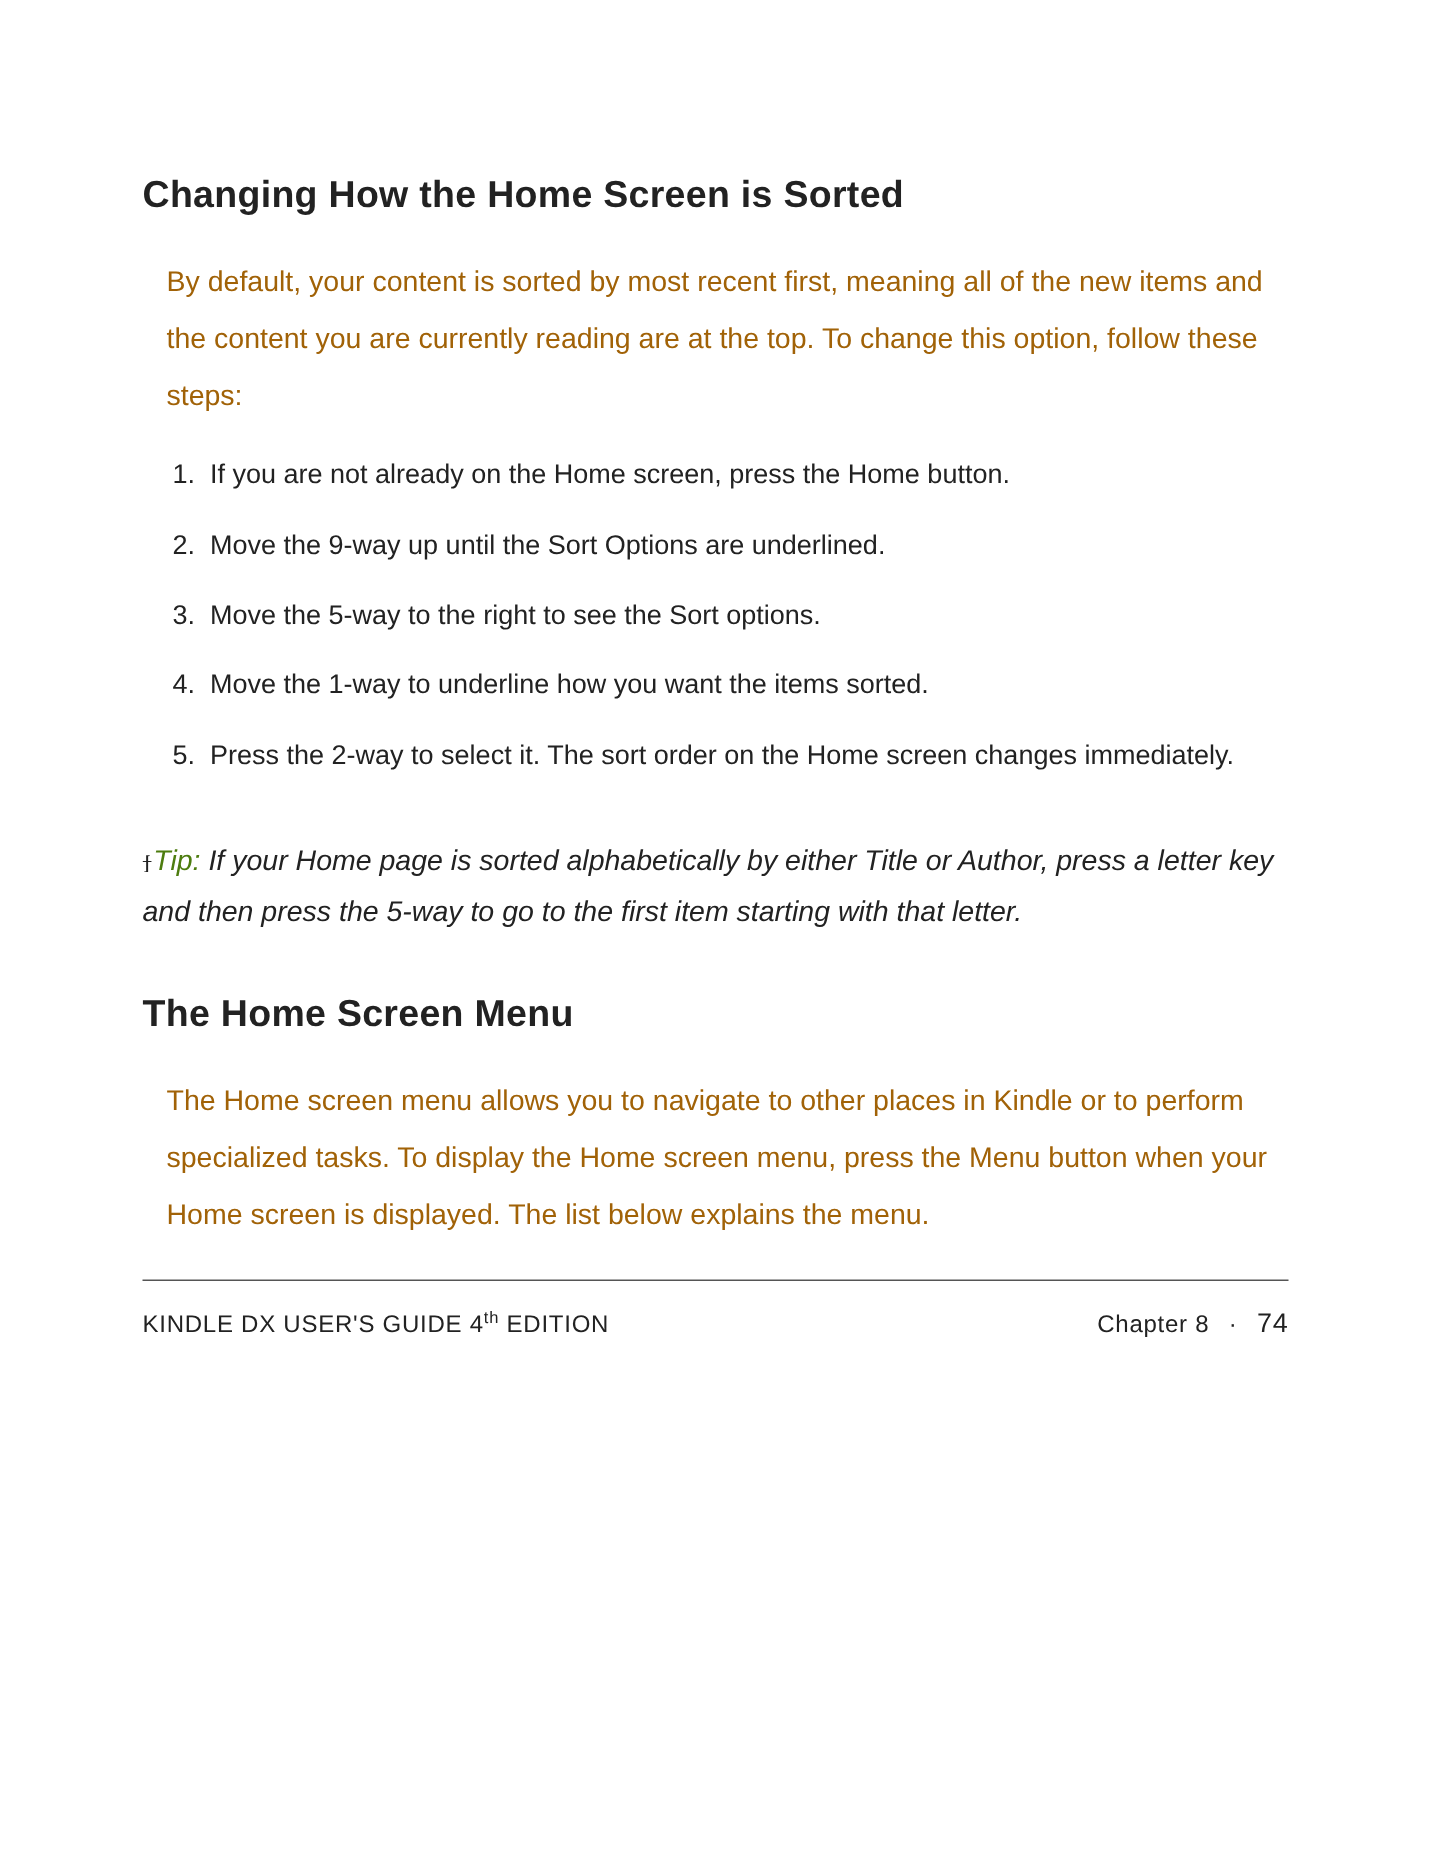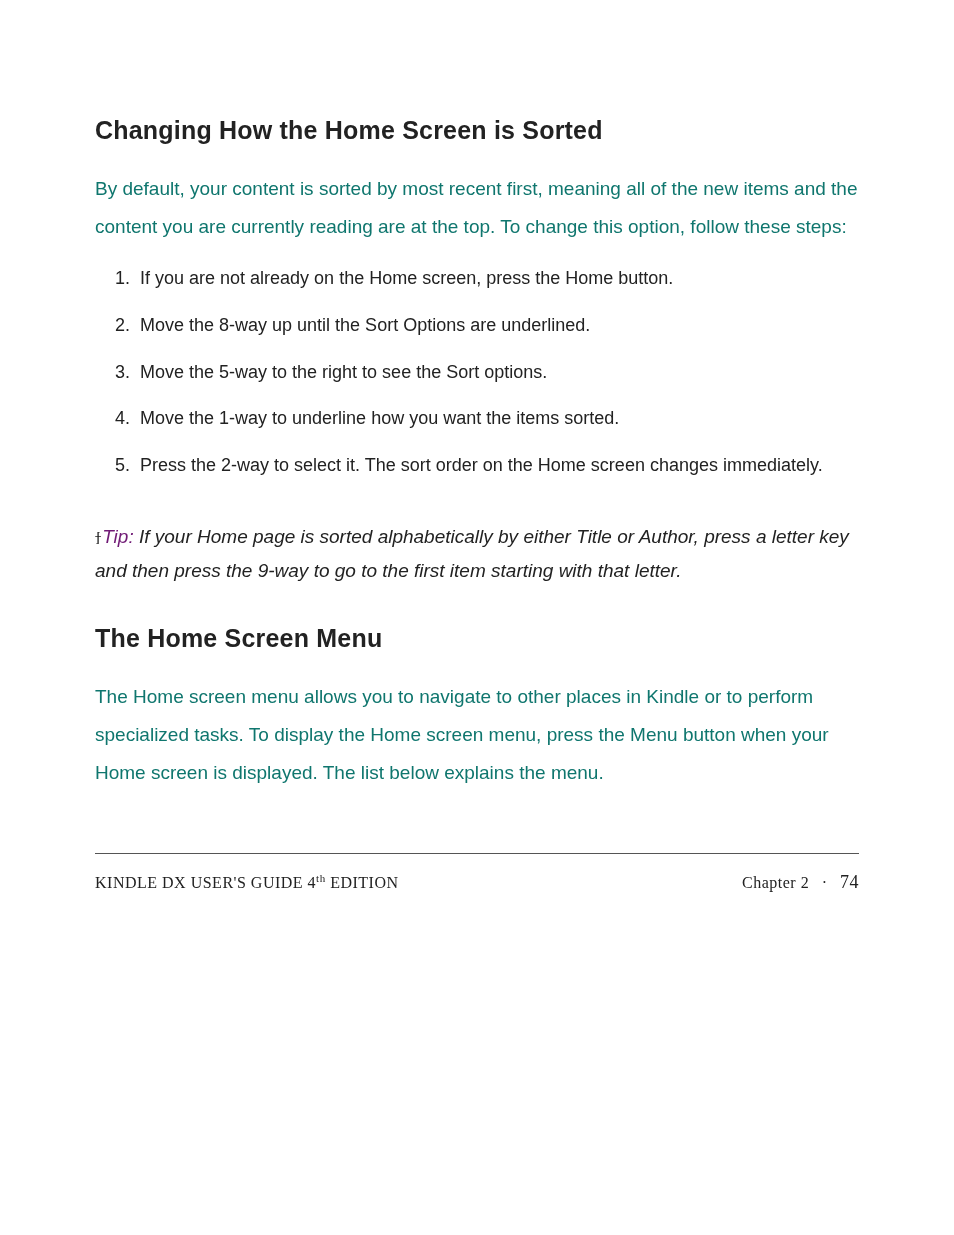--- a/index.html
+++ b/index.html
@@ -25,22 +25,22 @@
     font-weight: 700;
     font-size: 25px;
     margin: 30px 0 20px 0;
     letter-spacing: 0.2px;
     color: #222;
   }
   p.body-text {
     font-family: "Helvetica Neue", Helvetica, Arial, sans-serif;
     font-size: 19px;
     line-height: 2.0;
-    margin: 0 0 18px 0;
-    color: #0f766e;
+    margin: 0 0 18px 16px;
+    color: #a16207;
   }
   ol.steps {
     font-family: "Helvetica Neue", Helvetica, Arial, sans-serif;
     font-size: 18px;
     line-height: 1.6;
     margin: 0 0 40px 0;
     padding-left: 40px;
   }
   ol.steps li {
     padding-left: 5px;
@@ -57,39 +57,39 @@
     font-style: normal;
     font-family: Georgia, serif;
     font-size: 16px;
     display: inline-block;
     vertical-align: text-bottom;
     line-height: 0.5;
     margin-right: 1px;
     transform: translateY(-4px);
   }
   .tip-label {
-    color: #701a75;
+    color: #4d7c0f;
     font-style: italic;
   }
   .footer {
     position: absolute;
     left: 95px;
     right: 95px;
     bottom: 50px;
   }
   .footer-rule {
     border: none;
     border-top: 1px solid #555;
     margin: 0 0 18px 0;
   }
   .footer-row {
     display: flex;
     justify-content: space-between;
     align-items: baseline;
-    font-family: Liberation Serif, serif;
+    font-family: Liberation Sans, sans-serif;
     font-size: 16px;
     letter-spacing: 0.5px;
   }
   .footer-left .sup {
     font-size: 11px;
     vertical-align: super;
   }
   .footer-right {
     font-size: 16px;
   }
@@ -106,42 +106,42 @@
 
 <div class="page">
   <div class="content">
 
     <h2 class="section-heading">Changing How the Home Screen is Sorted</h2>
 
     <p class="body-text">By default, your content is sorted by most recent first, meaning all of the new items and the content you are currently reading are at the top. To change this option, follow these steps:</p>
 
     <ol class="steps">
       <li>If you are not already on the Home screen, press the Home button.</li>
-      <li>Move the 8-way up until the Sort Options are underlined.</li>
+      <li>Move the 9-way up until the Sort Options are underlined.</li>
       <li>Move the 5-way to the right to see the Sort options.</li>
       <li>Move the 1-way to underline how you want the items sorted.</li>
       <li>Press the 2-way to select it. The sort order on the Home screen changes immediately.</li>
     </ol>
 
     <p class="tip-block">
-      <span class="tip-icon">ϯ</span><span class="tip-label">Tip:</span><span> If your Home page is sorted alphabetically by either Title or Author, press a letter key and then press the 9-way to go to the first item starting with that letter.</span>
+      <span class="tip-icon">ϯ</span><span class="tip-label">Tip:</span><span> If your Home page is sorted alphabetically by either Title or Author, press a letter key and then press the 5-way to go to the first item starting with that letter.</span>
     </p>
 
     <h2 class="section-heading">The Home Screen Menu</h2>
 
     <p class="body-text">The Home screen menu allows you to navigate to other places in Kindle or to perform specialized tasks. To display the Home screen menu, press the Menu button when your Home screen is displayed. The list below explains the menu.</p>
 
   </div>
 
   <div class="footer">
     <hr class="footer-rule">
     <div class="footer-row">
       <div class="footer-left">
         <span>KINDLE DX USER'S GUIDE 4</span><span class="sup">th</span><span> EDITION</span>
       </div>
       <div class="footer-right">
-        <span>Chapter 2</span>
+        <span>Chapter 8</span>
         <span class="footer-dot">·</span>
         <span class="footer-page">74</span>
       </div>
     </div>
   </div>
 </div>
 
 </body></html>

